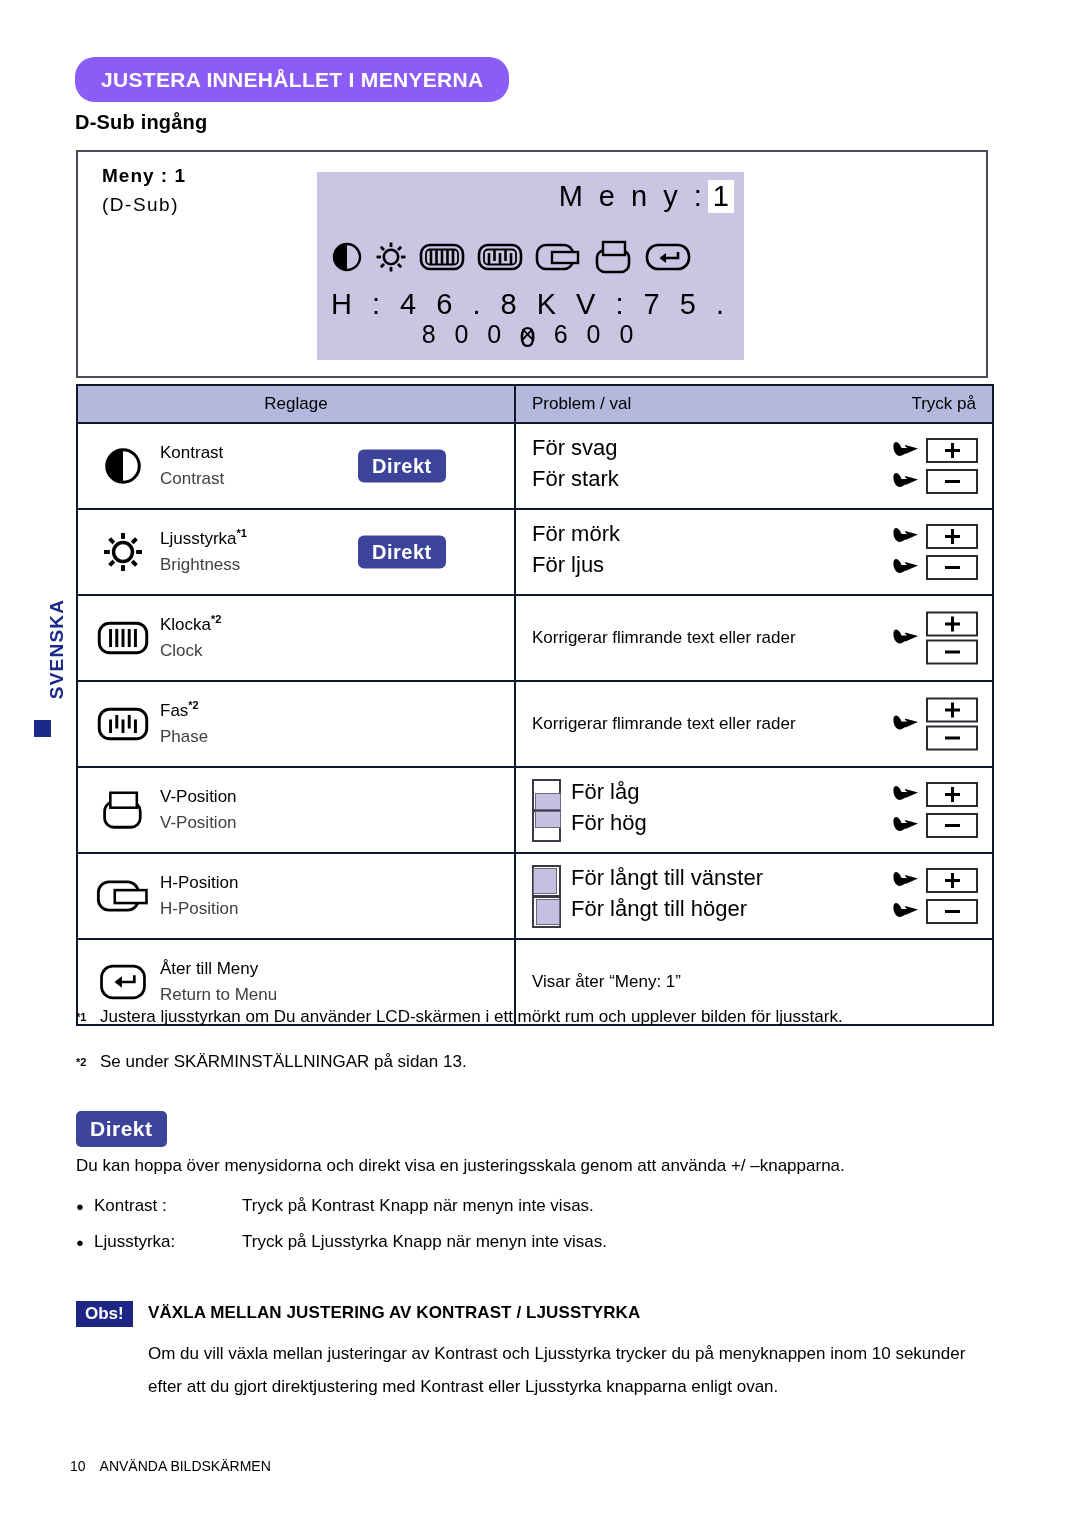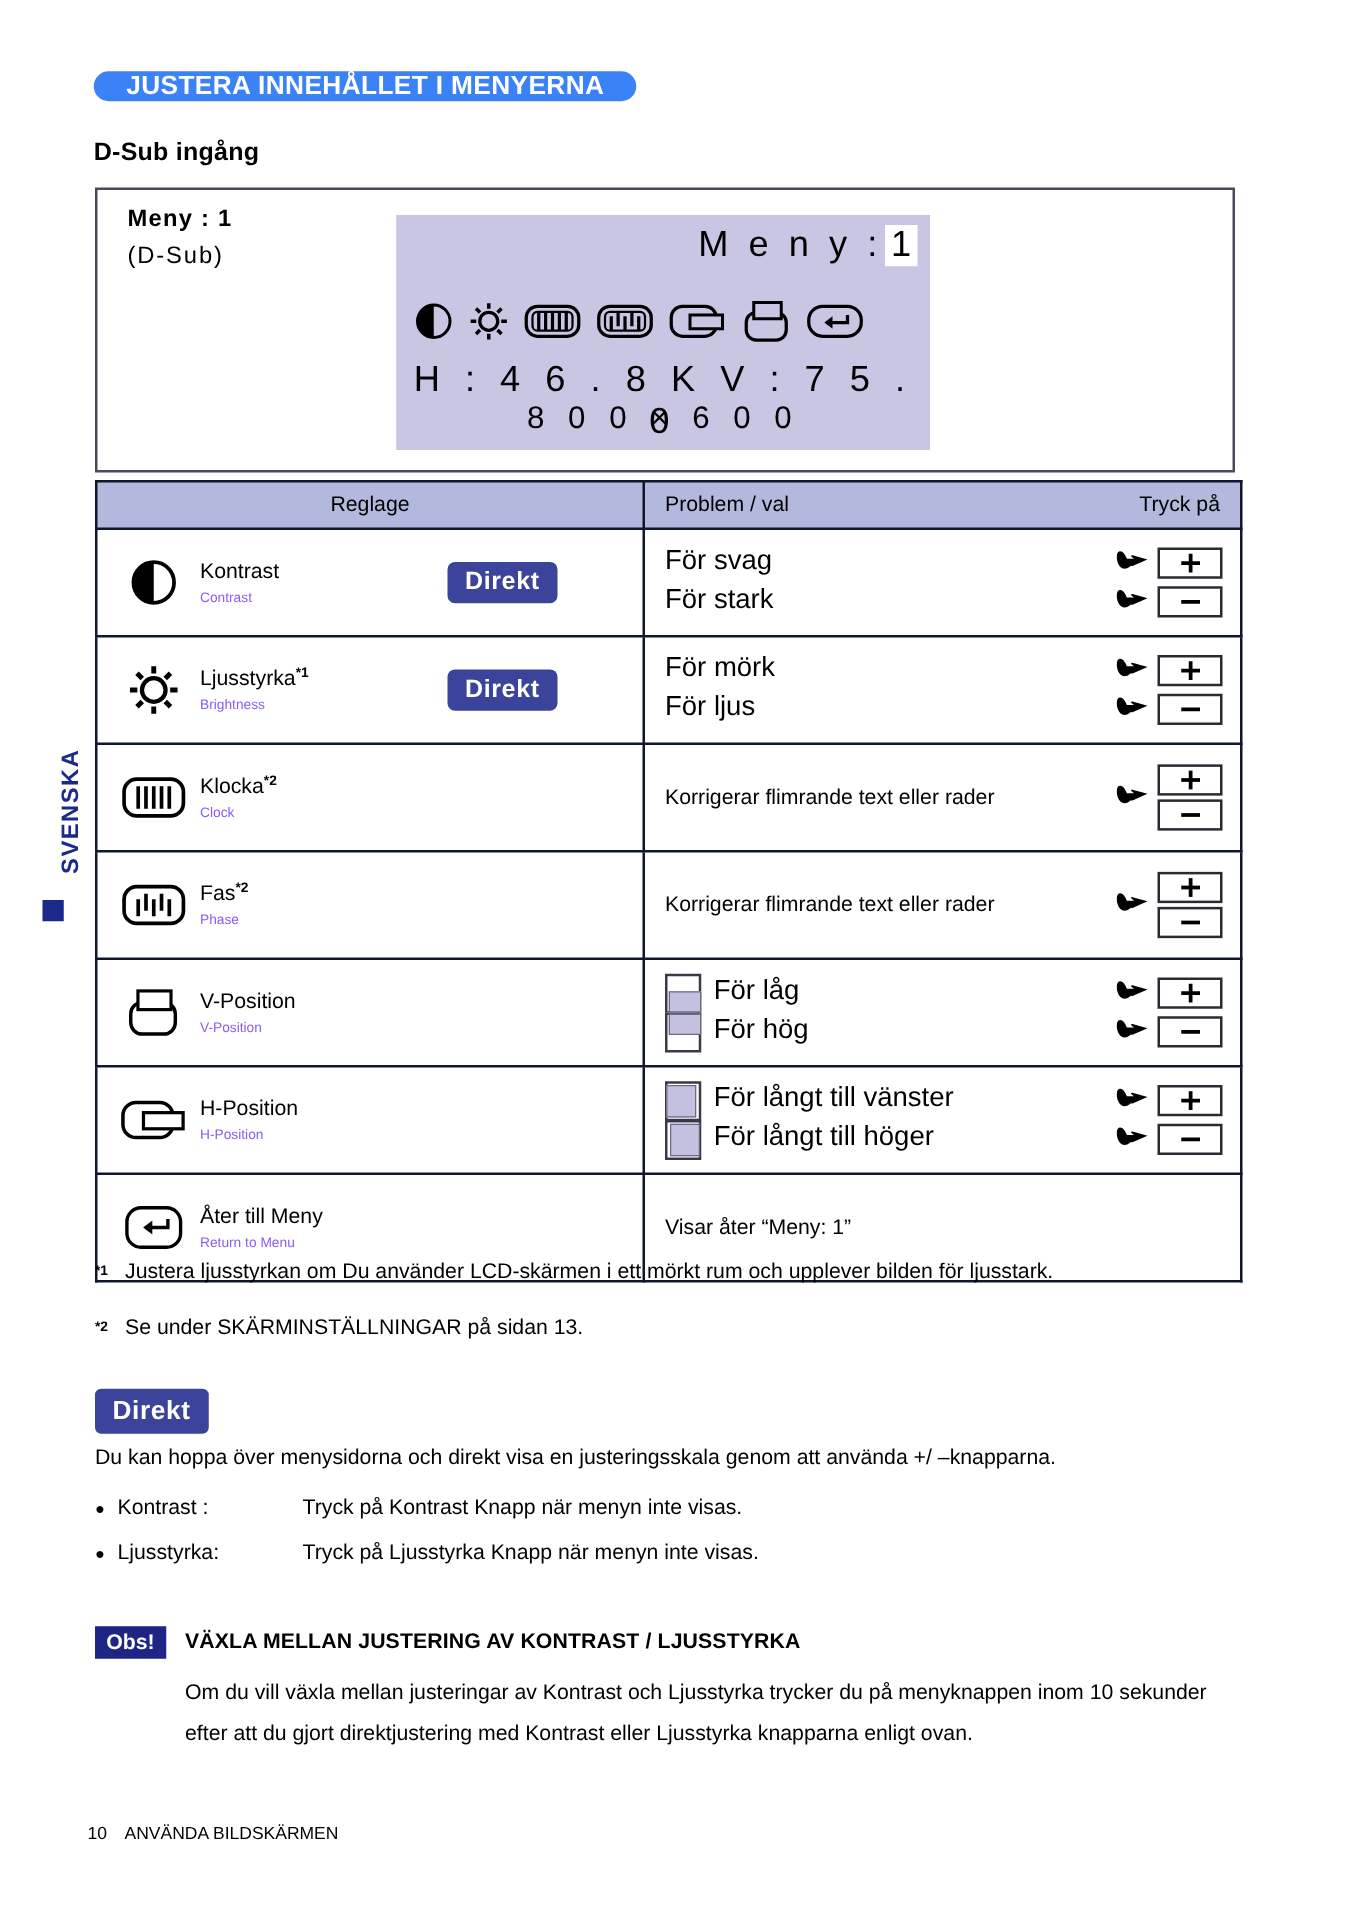--- a/index.html
+++ b/index.html
@@ -23,22 +23,22 @@
     font-size:19px;font-weight:bold;letter-spacing:1.2px;
     color:#1b2a8a;text-align:center;
   }
   .side-tab .sq{
     position:absolute;left:6px;top:140px;width:17px;height:17px;background:#1b2a8a;
   }
 
   
   .title-pill{
     position:absolute;left:75px;top:57px;
-    height:24px;padding:0 26px;
-    background:#3b82f6;border-radius:20px;
+    height:45px;padding:0 26px;
+    background:#8b5cf6;border-radius:20px;
     display:flex;align-items:center;
   }
   .title-pill span{
     color:#fff;font-size:21px;font-weight:bold;letter-spacing:.3px;
     white-space:nowrap;
   }
 
   .subtitle{
     position:absolute;left:75px;top:111px;
     font-size:20px;font-weight:bold;letter-spacing:.2px;
@@ -91,21 +91,21 @@
   .th-problem .inner{display:flex;justify-content:space-between;padding:0 16px;}
   .cell-left{height:84px;position:relative;}
   .cell-right{height:84px;position:relative;}
 
   .row-icon{
     position:absolute;left:16px;top:50%;transform:translateY(-50%);
     width:58px;height:58px;display:flex;align-items:center;justify-content:center;
   }
   .row-labels{position:absolute;left:82px;top:50%;transform:translateY(-50%);}
   .row-sv{font-size:17px;line-height:1.55;}
-  .row-en{font-size:11px;line-height:1.55;color:#8b5cf6;}
+  .row-en{font-size:17px;line-height:1.55;color:#404040;}
   .sup{font-size:11px;vertical-align:super;font-weight:bold;}
 
   .direkt-badge{
     position:absolute;left:280px;top:50%;transform:translateY(-50%);
     background:#3c439a;border-radius:6px;
     padding:5px 14px;color:#fff;font-size:20px;font-weight:bold;letter-spacing:.5px;
   }
 
   
   .opts{position:absolute;left:16px;top:50%;transform:translateY(-50%);}

